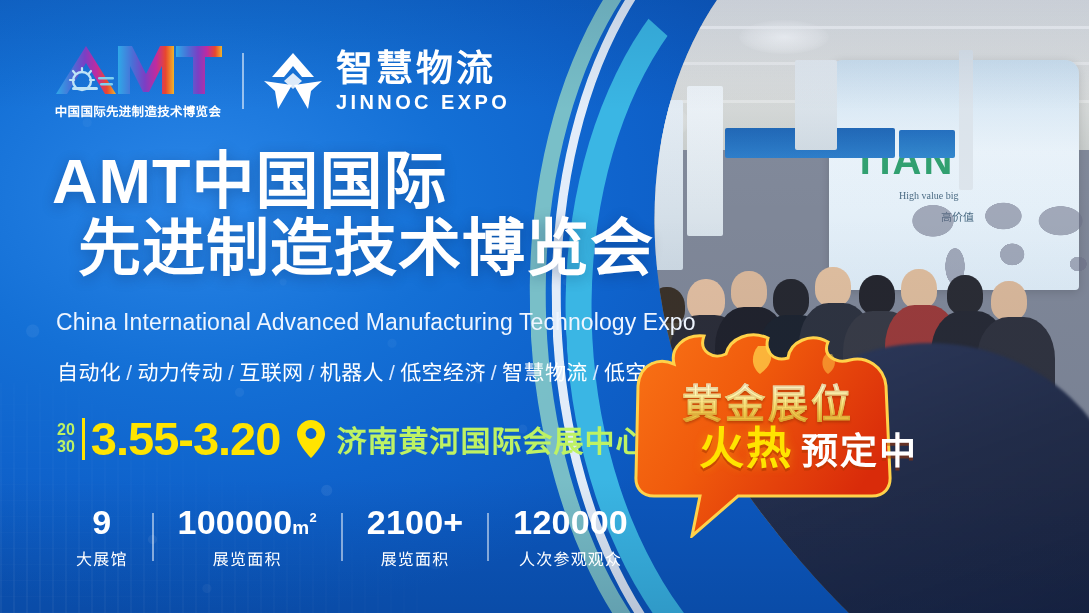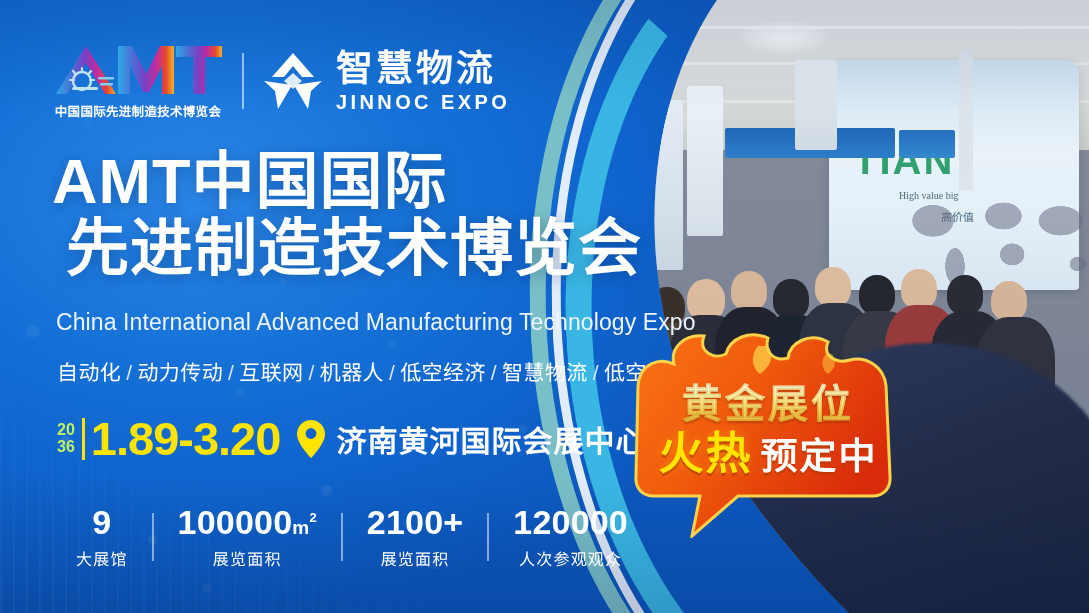--- a/index.html
+++ b/index.html
@@ -152,21 +152,21 @@
   .jinnoc-txt{display:flex;flex-direction:column;line-height:1;}
   .jinnoc-cn{font-size:37px;font-weight:900;color:#fff;letter-spacing:3px;}
   .jinnoc-en{font-size:20px;font-weight:700;color:#fff;letter-spacing:3.4px;margin-top:5px;}
 
   
   .headline{position:absolute;left:52px;top:148px;}
   .h-line{
     font-size:63px;font-weight:900;color:#fff;line-height:1.06;letter-spacing:1px;
     text-shadow:0 3px 14px rgba(0,25,70,.30);white-space:nowrap;
   }
-  .h-line2{margin-left:14px;}
+  .h-line2{margin-left:26px;}
   .sub-en{
     position:absolute;left:56px;top:309px;font-size:23px;color:#eef5ff;
     letter-spacing:.1px;font-weight:400;white-space:nowrap;
   }
   .keywords{
     position:absolute;left:57px;top:356px;font-size:21px;color:#fff;
     letter-spacing:.4px;font-weight:400;white-space:nowrap;
   }
   .keywords .sep{color:#d8e8ff;margin:0 5px;font-weight:300;}
 
@@ -175,21 +175,21 @@
   .yearstack{
     display:flex;flex-direction:column;justify-content:center;line-height:1.02;
     font-size:16px;font-weight:900;color:#bef264;margin-right:6px;padding-right:7px;
     border-right:3px solid #ffe400;height:42px;
   }
   .bigdate{
     font-size:47px;font-weight:900;color:#ffe400;letter-spacing:-1px;line-height:1;
     font-family:"Liberation Sans",sans-serif;
   }
   .pin{margin:0 10px 0 16px;}
-  .venue{font-size:30px;font-weight:700;color:#ffffff;letter-spacing:1px;white-space:nowrap;}
+  .venue{font-size:30px;font-weight:700;color:#bef264;letter-spacing:1px;white-space:nowrap;}
 
   
   .stats{position:absolute;left:52px;top:505px;display:flex;align-items:center;}
   .stat{text-align:center;padding:0 24px;}
   .stat-num{
     font-size:34px;font-weight:900;color:#fff;line-height:1.05;white-space:nowrap;
     letter-spacing:.2px;
   }
   .stat-num .unit{font-size:19px;font-weight:700;}
   .stat-num .sup{font-size:13px;vertical-align:super;font-weight:700;}
@@ -200,21 +200,21 @@
   .badge{position:absolute;left:618px;top:328px;width:300px;height:210px;}
   .badge-flame{position:absolute;left:0;top:0;width:300px;height:210px;}
   .badge-text{position:absolute;left:0;top:54px;width:300px;text-align:center;}
   .badge-l1{
     font-size:40px;font-weight:900;letter-spacing:3px;line-height:1.1;
     background:linear-gradient(to bottom,#fffbe0 0%,#fff29a 38%,#f5d154 70%,#e8ae2c 100%);
     -webkit-background-clip:text;background-clip:text;color:transparent;
     -webkit-text-stroke:.4px rgba(150,80,10,.22);
     filter:drop-shadow(0 2px 1px rgba(140,45,0,.45));
   }
-  .badge-l2{margin-top:5px;font-size:0;letter-spacing:0;line-height:1;white-space:nowrap;}
+  .badge-l2{font-size:0;letter-spacing:0;line-height:1;white-space:nowrap;text-align:right;}
   .badge-hot{
     font-size:45px;font-weight:900;letter-spacing:2px;color:#ffe400;
     text-shadow:0 3px 0 rgba(170,55,0,.55), 0 0 10px rgba(255,220,0,.35);
     font-family:"Liberation Sans",sans-serif;
   }
   .badge-book{
     font-size:37px;font-weight:900;letter-spacing:2px;color:#fff;margin-left:8px;
     text-shadow:0 3px 0 rgba(170,55,0,.5);
   }
 </style>
@@ -360,23 +360,23 @@
     <div class="h-line">AMT中国国际</div>
     <div class="h-line h-line2">先进制造技术博览会</div>
   </div>
   <div class="sub-en">China International Advanced Manufacturing Technology Expo</div>
 
   <div class="keywords" id="keywords"><span>自动化</span><span class="sep">/</span><span>动力传动</span><span class="sep">/</span><span>互联网</span><span class="sep">/</span><span>机器人</span><span class="sep">/</span><span>低空经济</span><span class="sep">/</span><span>智慧物流</span><span class="sep">/</span><span>低空经济</span></div>
 
   <div class="daterow">
     <div class="yearstack">
       <span>20</span>
-      <span>36</span>
-    </div>
-    <div class="bigdate">1.89-3.20</div>
+      <span>30</span>
+    </div>
+    <div class="bigdate">3.55-3.20</div>
     <svg class="pin" width="30" height="40" viewBox="0 0 30 40">
       <path d="M15 1 C7.3 1 1 7.3 1 15 C1 25 15 39 15 39 C15 39 29 25 29 15 C29 7.3 22.7 1 15 1 Z" fill="#ffe400"></path>
       <circle cx="15" cy="14.5" r="5.4" fill="#0f63cc"></circle>
     </svg>
     <div class="venue">济南黄河国际会展中心</div>
   </div>
 
   <div class="stats" id="stats">
       <div class="stat">
         <div class="stat-num">9</div>

